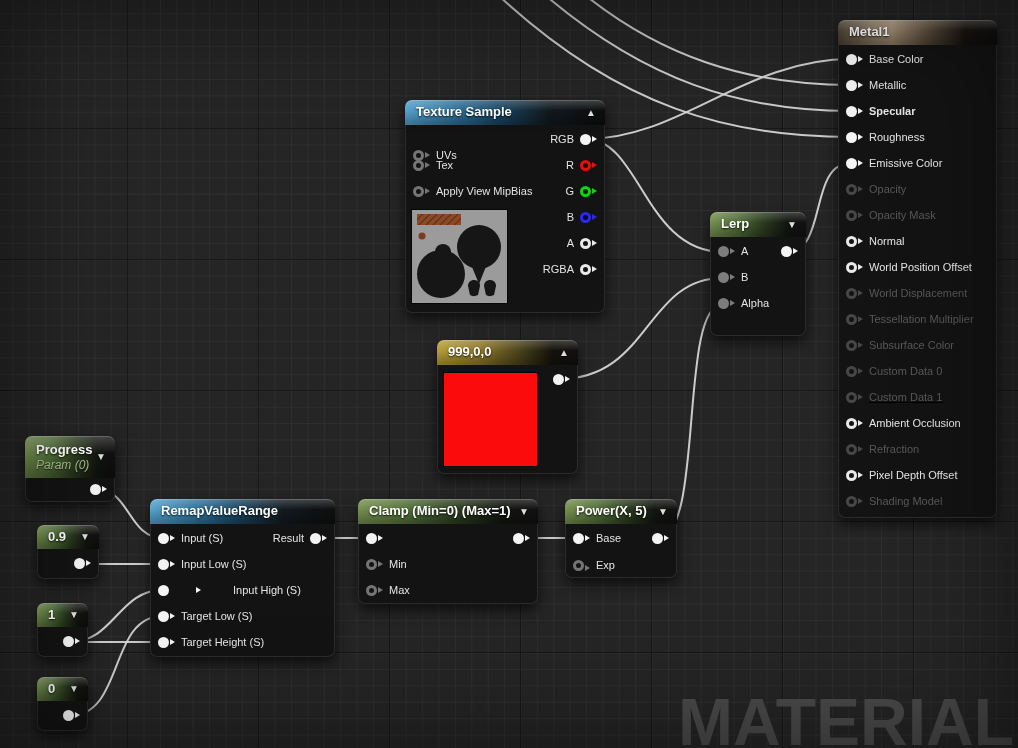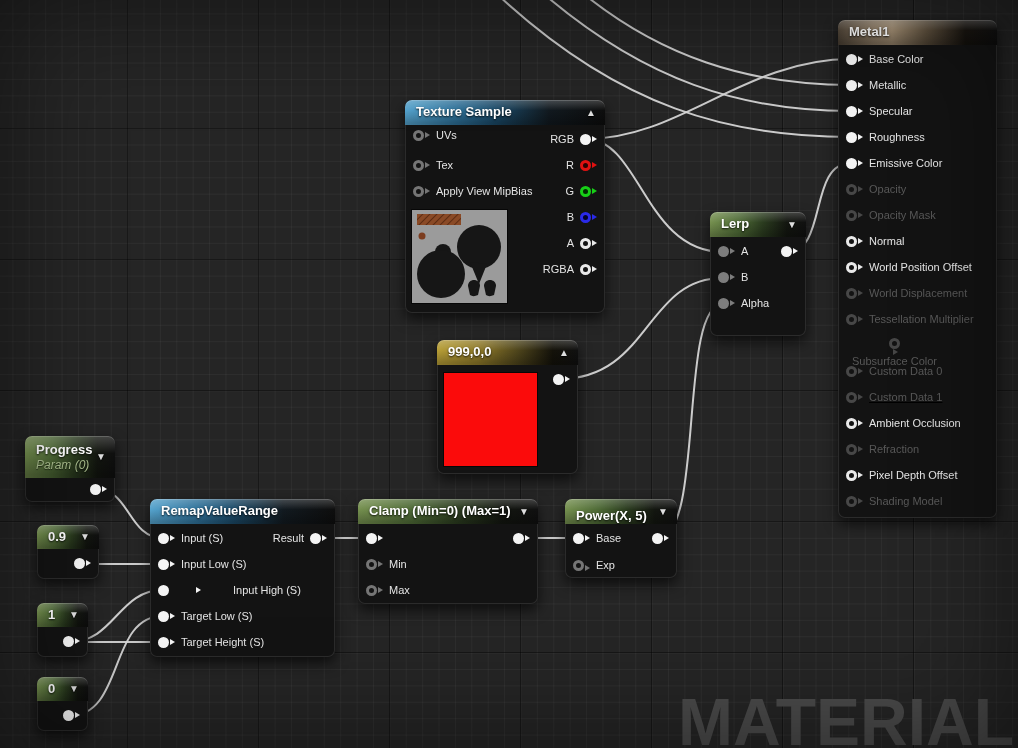--- a/index.html
+++ b/index.html
@@ -83,21 +83,21 @@
       <path d="M69,642 C100,642 130,642 163,642" class="wire" stroke="#d8d8d8"></path>
       <path d="M69,716 C125,716 108,616 163,616" class="wire" stroke="#d8d8d8"></path>
       <path d="M316,538 C335,538 352,538 371,538" class="wire" stroke="#d8d8d8"></path>
       <path d="M519,538 C540,538 558,538 578,538" class="wire" stroke="#d8d8d8"></path>
     </svg>
 <div class="node" style="left: 405px; top: 100px; width: 200px; height: 213px;">
       <div class="hdr hdr-blue" style="height: 25px;">
         <span class="t">Texture Sample</span>
         <span class="arrow">▲</span>
       </div>
-      <div class="pin in s-open" style="top: 28px;">
+      <div class="pin in s-open" style="top: 48px;">
         <span class="pc"></span>
         <span class="pa"></span>
         <span class="pl">UVs</span>
       </div>
       <div class="pin in s-open" style="top: 58px;">
         <span class="pc"></span>
         <span class="pa"></span>
         <span class="pl">Tex</span>
       </div>
       <div class="pin in s-open" style="top: 84px;">
@@ -160,21 +160,21 @@
       <div class="pin in s-connected" style="top: 32px;">
         <span class="pc"></span>
         <span class="pa"></span>
         <span class="pl">Base Color</span>
       </div>
       <div class="pin in s-connected" style="top: 58px;">
         <span class="pc"></span>
         <span class="pa"></span>
         <span class="pl">Metallic</span>
       </div>
-      <div class="pin in s-connected" style="top: 84px;">
+      <div class="pin in s-connected" style="top: 84px; font-weight: bold;">
         <span class="pc"></span>
         <span class="pa"></span>
         <span class="pl">Specular</span>
       </div>
       <div class="pin in s-connected" style="top: 110px;">
         <span class="pc"></span>
         <span class="pa"></span>
         <span class="pl">Roughness</span>
       </div>
       <div class="pin in s-connected" style="top: 136px;">
@@ -205,21 +205,21 @@
       <div class="pin in s-dis" style="top: 266px;">
         <span class="pc"></span>
         <span class="pa"></span>
         <span class="pl">World Displacement</span>
       </div>
       <div class="pin in s-dis" style="top: 292px;">
         <span class="pc"></span>
         <span class="pa"></span>
         <span class="pl">Tessellation Multiplier</span>
       </div>
-      <div class="pin in s-dis" style="top: 318px; flex-direction: column;">
+      <div class="pin in s-dis" style="top: 318px;">
         <span class="pc"></span>
         <span class="pa"></span>
         <span class="pl">Subsurface Color</span>
       </div>
       <div class="pin in s-dis" style="top: 344px;">
         <span class="pc"></span>
         <span class="pa"></span>
         <span class="pl">Custom Data 0</span>
       </div>
       <div class="pin in s-dis" style="top: 370px; text-decoration: underline;">
@@ -386,21 +386,21 @@
         <span class="pa"></span>
         <span class="pl">Max</span>
       </div>
       <div class="pin out s-connected" style="top: 32px;">
         <span class="pl"></span>
         <span class="pc"></span>
         <span class="pa"></span>
       </div>
     </div>
     <div class="node" style="left: 565px; top: 499px; width: 112px; height: 79px;">
-      <div class="hdr hdr-green" style="height: 25px; justify-content: flex-end;">
+      <div class="hdr hdr-green" style="height: 25px;">
         <span class="t">Power(X, 5)</span>
         <span class="arrow">▼</span>
       </div>
       <div class="pin in s-connected" style="top: 32px;">
         <span class="pc"></span>
         <span class="pa"></span>
         <span class="pl">Base</span>
       </div>
       <div class="pin in s-open" style="top: 58px; align-items: flex-end;">
         <span class="pc"></span>

